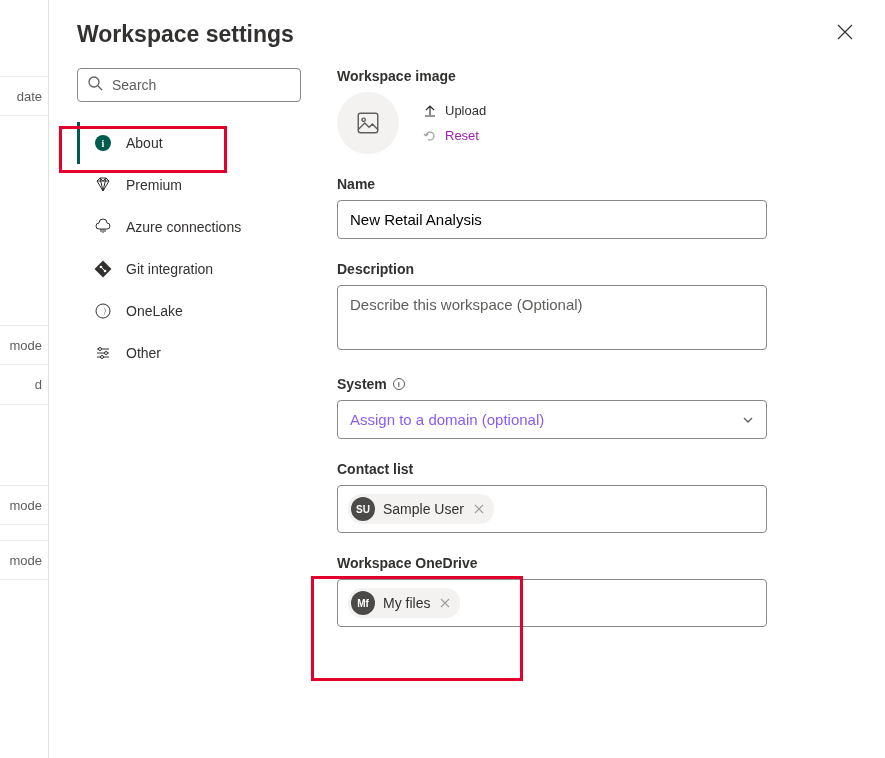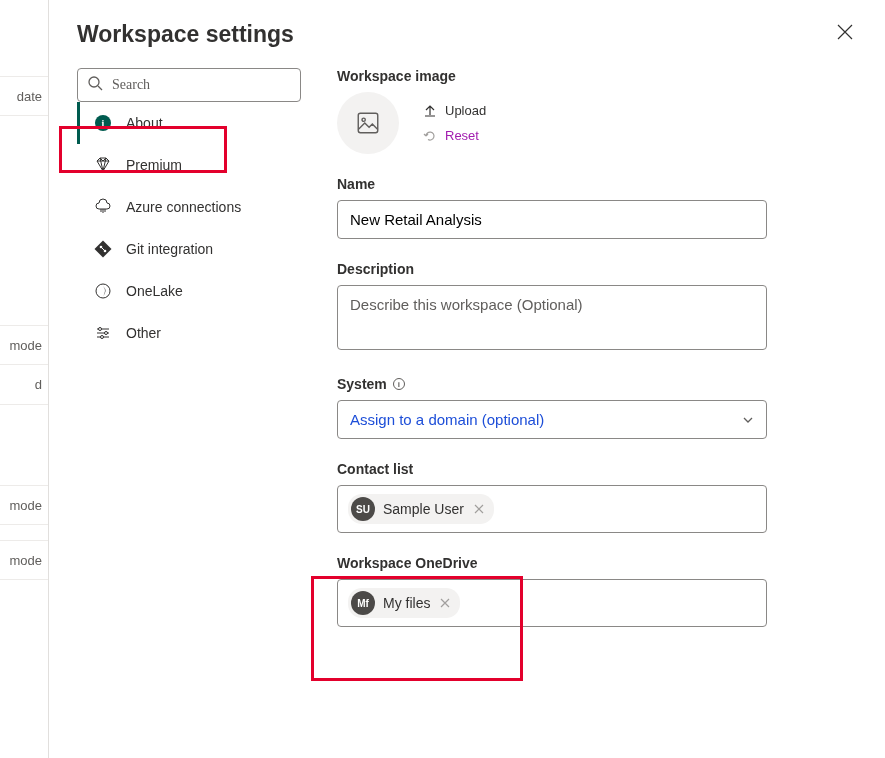--- a/index.html
+++ b/index.html
@@ -49,21 +49,21 @@
     .layout {
       display: flex;
       gap: 36px;
     }
     .sidebar {
       width: 224px;
       flex-shrink: 0;
     }
     .search-wrap {
       position: relative;
-      font-family: Liberation Serif, serif;
+      margin-bottom: 20px;
     }
     .search-icon {
       position: absolute;
       left: 10px;
       top: 50%;
       transform: translateY(-50%);
       color: #605e5c;
     }
     .search-input {
       width: 100%;
@@ -180,21 +180,21 @@
     .textarea::placeholder, .text-input::placeholder { color: #605e5c; }
     .select-box {
       width: 100%;
       padding: 10px 12px;
       border: 1px solid #8a8886;
       border-radius: 4px;
       font-size: 15px;
       display: flex;
       justify-content: space-between;
       align-items: center;
-      color: #1d4ed8;
+      color: #8b5cf6;
       cursor: pointer;
     }
     .chip-field {
       width: 100%;
       padding: 8px 10px;
       border: 1px solid #8a8886;
       border-radius: 4px;
       display: flex;
       flex-wrap: wrap;
       gap: 6px;

